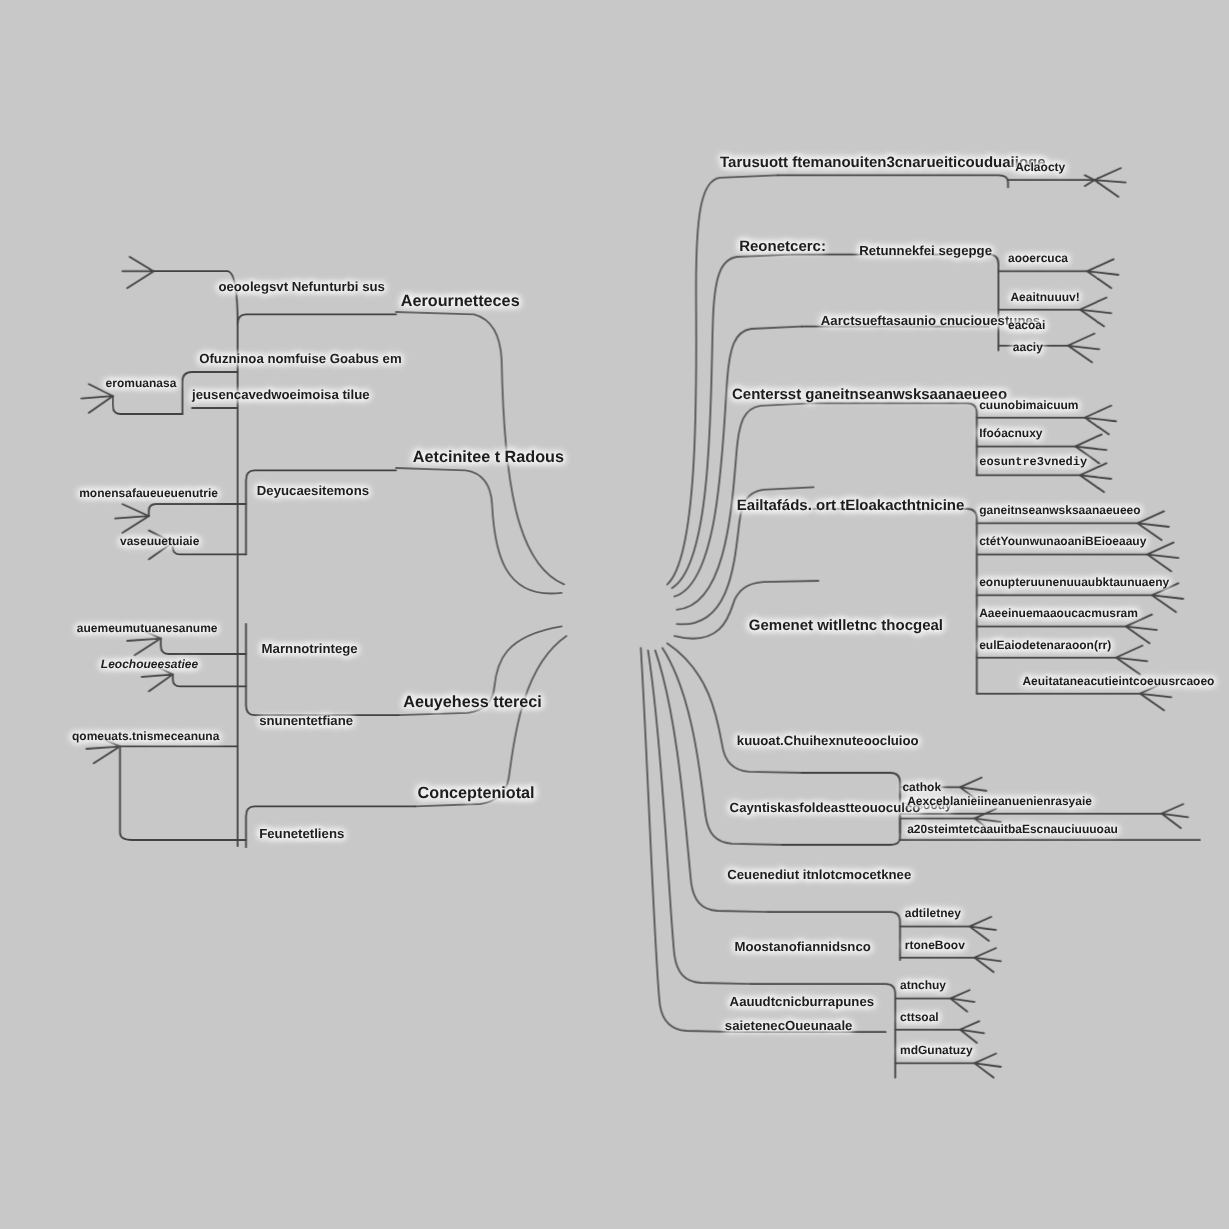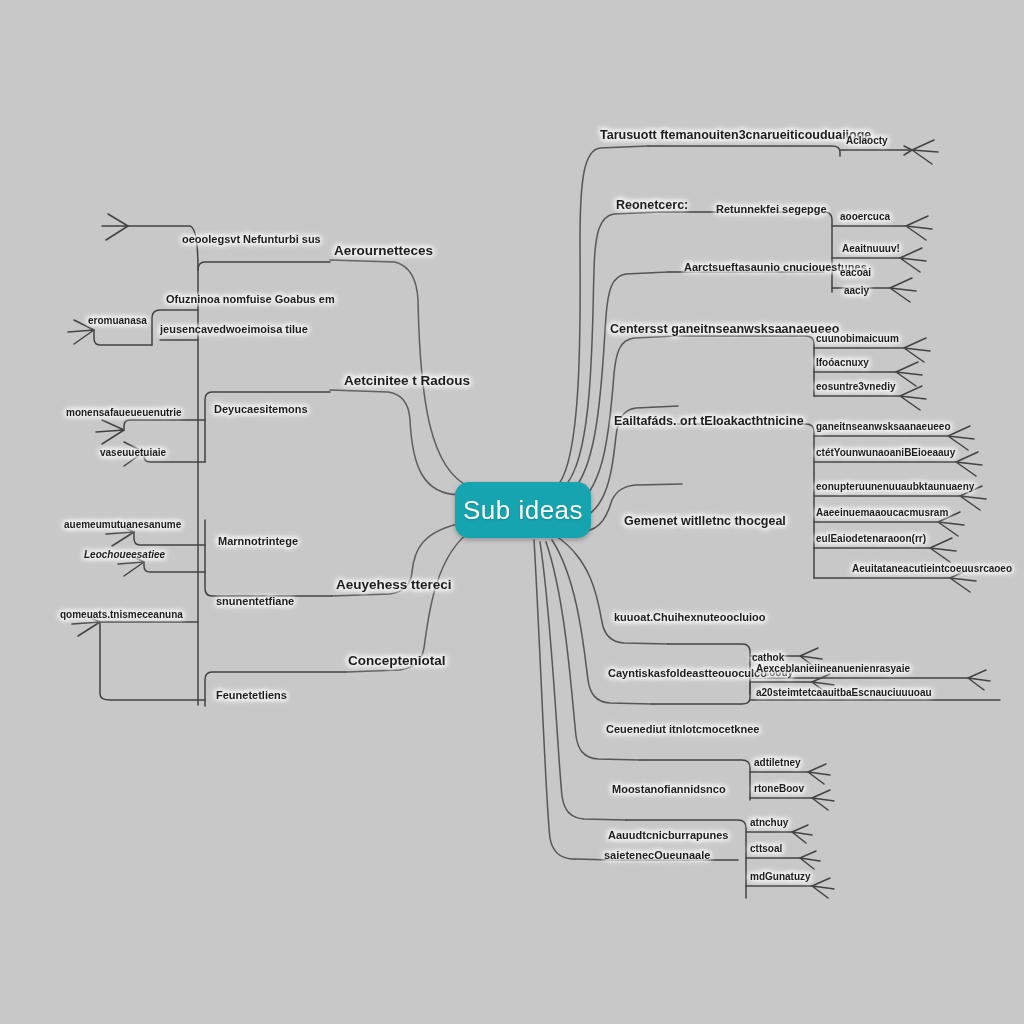--- a/index.html
+++ b/index.html
@@ -156,23 +156,20 @@
       <path d="M128,226 l-20,-12 M128,226 l-26,0 M128,226 l-22,14"></path>
       <path d="M94,330 l-20,-10 M94,330 l-26,2 M94,330 l-20,14"></path>
       <path d="M124,430 l-22,-10 M124,430 l-28,2 M124,430 l-22,14"></path>
       <path d="M144,452 l-20,-10 M144,452 l-26,2 M144,452 l-20,14"></path>
       <path d="M134,532 l-22,-10 M134,532 l-28,2 M134,532 l-22,14"></path>
       <path d="M144,562 l-20,-10 M144,562 l-26,2 M144,562 l-20,14"></path>
       <path d="M100,622 l-22,-10 M100,622 l-28,2 M100,622 l-22,14"></path>
     </g>
   </svg>
 
-  <div class="node-center" style="left:455px;top:482px;width:136px;height:56px;">
-    <span>Sub ideas</span>
-  </div>
 
   <div class="lbl l t-big" style="left:334px;top:258px;">Aerournetteces</div>
   <div class="lbl l t-sub" style="left:182px;top:222px;margin-top:24px;">oeoolegsvt Nefunturbi sus</div>
   <div class="lbl l t-sub" style="left:166px;top:306px;">Ofuzninoa nomfuise Goabus em</div>
   <div class="lbl l t-leaf" style="left:88px;top:326px;">eromuanasa</div>
   <div class="lbl l t-sub" style="left:160px;top:336px;">jeusencavedwoeimoisa tilue</div>
 
   <div class="lbl l t-big" style="left:344px;top:388px;">Aetcinitee t Radous</div>
   <div class="lbl l t-sub" style="left:214px;top:416px;">Deyucaesitemons</div>
   <div class="lbl l t-leaf" style="left:66px;top:418px;">monensafaueueuenutrie</div>
@@ -195,21 +192,21 @@
   <div class="lbl r t-sub" style="left:716px;top:216px;">Retunnekfei segepge</div>
   <div class="lbl r t-leaf" style="left:840px;top:222px;">aooercuca</div>
   <div class="lbl r t-leaf" style="left:842px;top:254px;">Aeaitnuuuv!</div>
   <div class="lbl r t-sub" style="left:666px;top:274px;margin-left:18px;">Aarctsueftasaunio cnuciouestunes</div>
   <div class="lbl r t-leaf" style="left:840px;top:278px;">eacoai</div>
   <div class="lbl r t-leaf" style="left:844px;top:296px;">aaciy</div>
 
   <div class="lbl r t-main" style="left:610px;top:336px;">Centersst ganeitnseanwsksaanaeueeo</div>
   <div class="lbl r t-leaf" style="left:816px;top:344px;">cuunobimaicuum</div>
   <div class="lbl r t-leaf" style="left:816px;top:368px;">Ifoóacnuxy</div>
-  <div class="lbl r t-leaf" style="left:816px;top:392px;">eosuntre3vnediy</div>
+  <div class="lbl r t-leaf" style="left:816px;top:392px;font-family:Liberation Mono, monospace;">eosuntre3vnediy</div>
 
   <div class="lbl r t-main" style="left:614px;top:428px;">Eailtafáds. ort tEloakacthtnicine</div>
   <div class="lbl r t-leaf" style="left:816px;top:432px;">ganeitnseanwsksaanaeueeo</div>
   <div class="lbl r t-leaf" style="left:816px;top:458px;">ctétYounwunaoaniBEioeaauy</div>
   <div class="lbl r t-leaf" style="left:816px;top:492px;">eonupteruunenuuaubktaunuaeny</div>
   <div class="lbl r t-leaf" style="left:816px;top:518px;">Aaeeinuemaaoucacmusram</div>
   <div class="lbl r t-leaf" style="left:816px;top:544px;">eulEaiodetenaraoon(rr)</div>
   <div class="lbl r t-leaf" style="left:816px;top:574px;margin-left:36px;">Aeuitataneacutieintcoeuusrcaoeo</div>
 
   <div class="lbl r t-main" style="left:624px;top:528px;">Gemenet witlletnc thocgeal</div>

